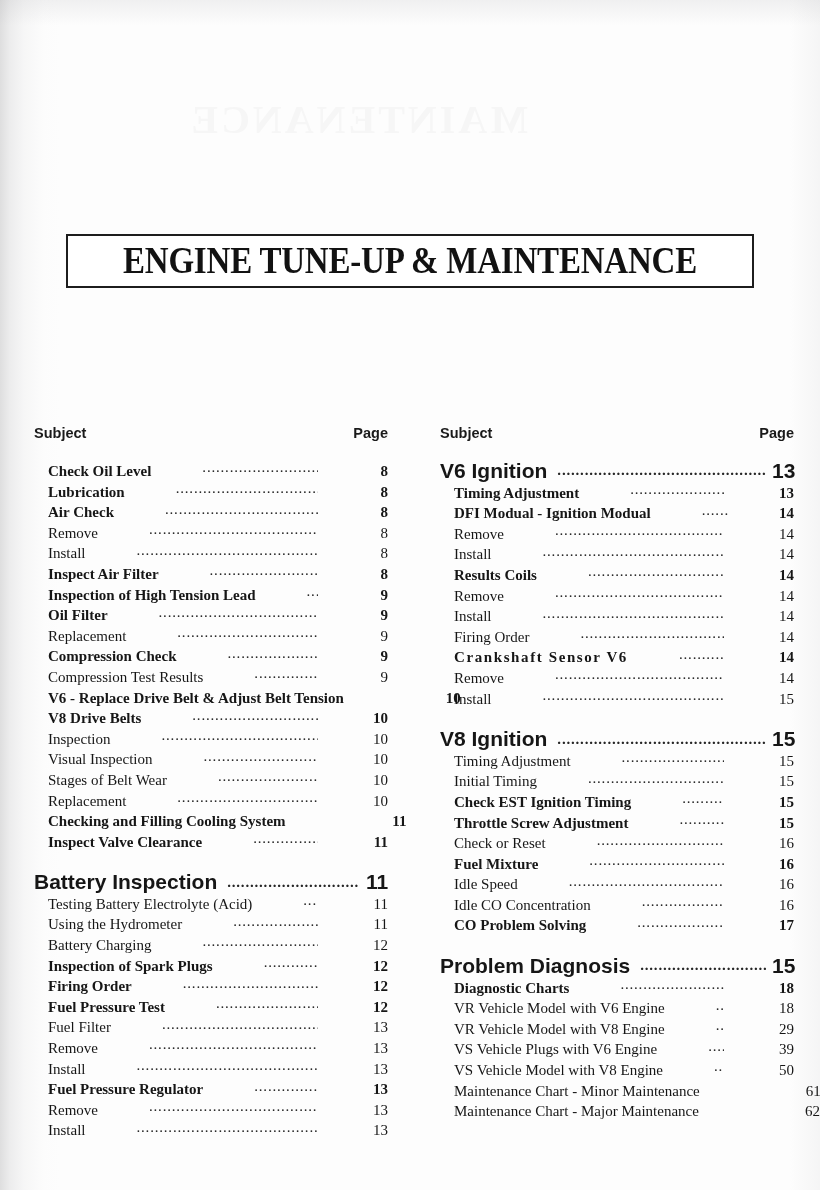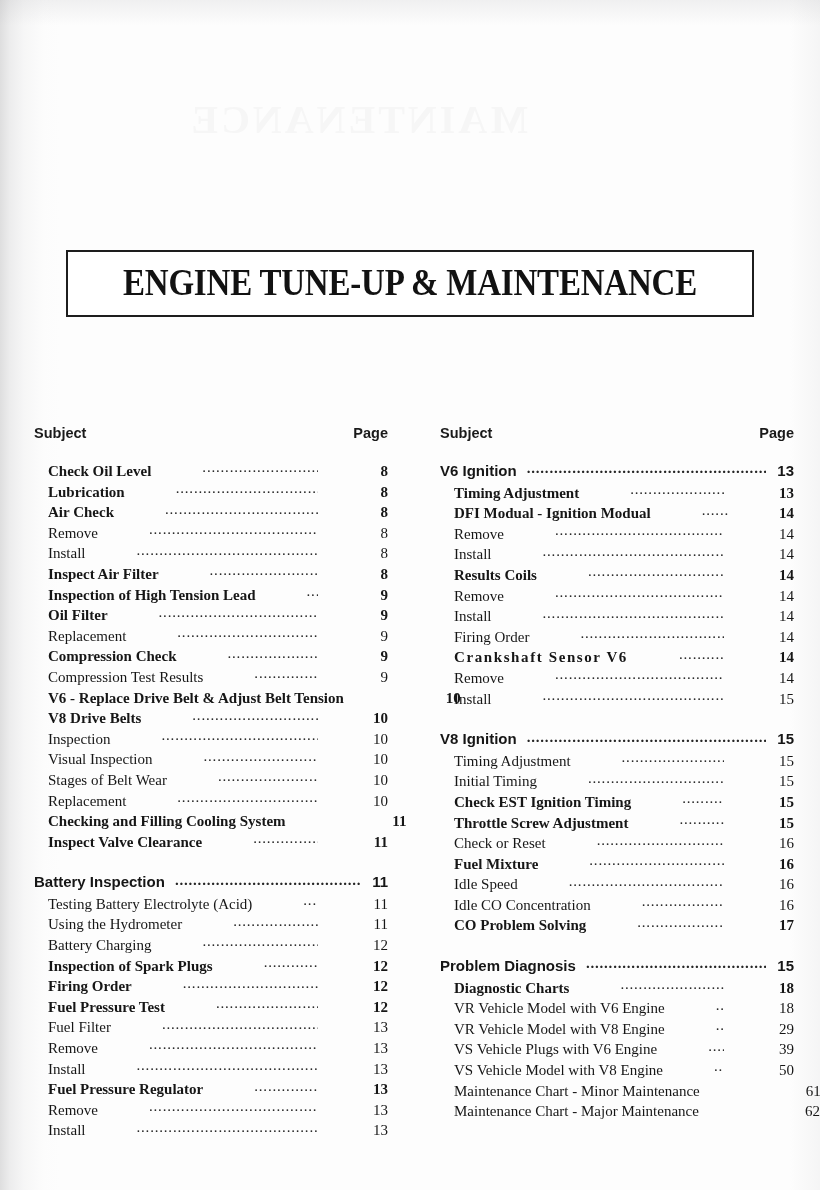--- a/index.html
+++ b/index.html
@@ -64,23 +64,23 @@
     color: rgba(120,120,124,0.055);
     transform: scaleX(-1);
     pointer-events: none;
     white-space: nowrap;
   }
 
   
   .title-box {
     position: absolute;
     left: 66px;
-    top: 250px;
+    top: 234px;
     width: 688px;
-    height: 67px;
+    height: 54px;
     border: 2px solid #1d1d1d;
     background: #ffffff;
     box-sizing: border-box;
     display: flex;
     align-items: center;
     justify-content: center;
   }
   .title-text {
     font-family: "Liberation Serif", "DejaVu Serif", serif;
     font-weight: bold;
@@ -166,21 +166,21 @@
   .entry.tight .pageno { padding-left: 0; }
   .entry.tight .leader { margin-right: 0; }
 
   
   .entry .label.tracked { letter-spacing: 1.6px; }
 
   
   .entry.section {
     font-family: "Liberation Sans", "DejaVu Sans", sans-serif;
     font-weight: bold;
-    font-size: 15px;
+    font-size: 21px;
     padding-left: 0;
     margin-bottom: 1px;
   }
   .entry.section .label { padding-right: 8px; }
   .entry.section .leader::before {
     font-family: "Liberation Serif", serif;
     bottom: -3px;
   }
   .entry.section .pageno { padding-left: 4px; }
 </style>

